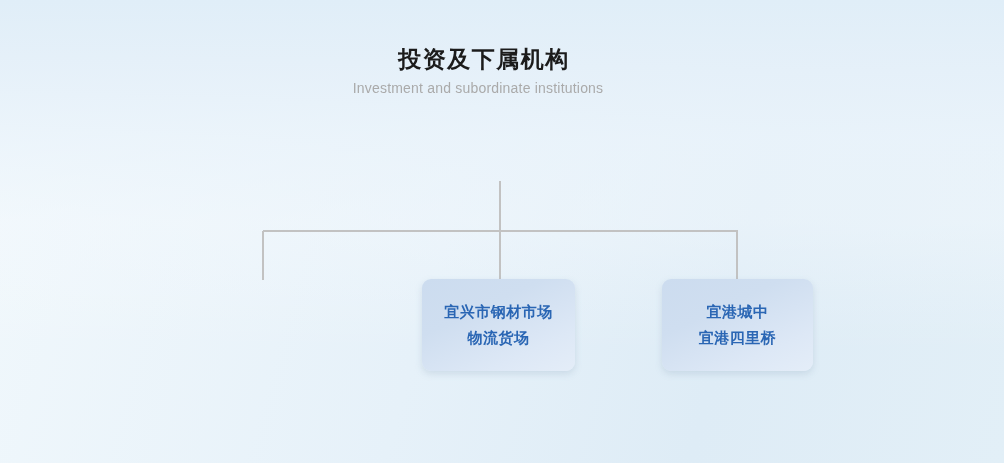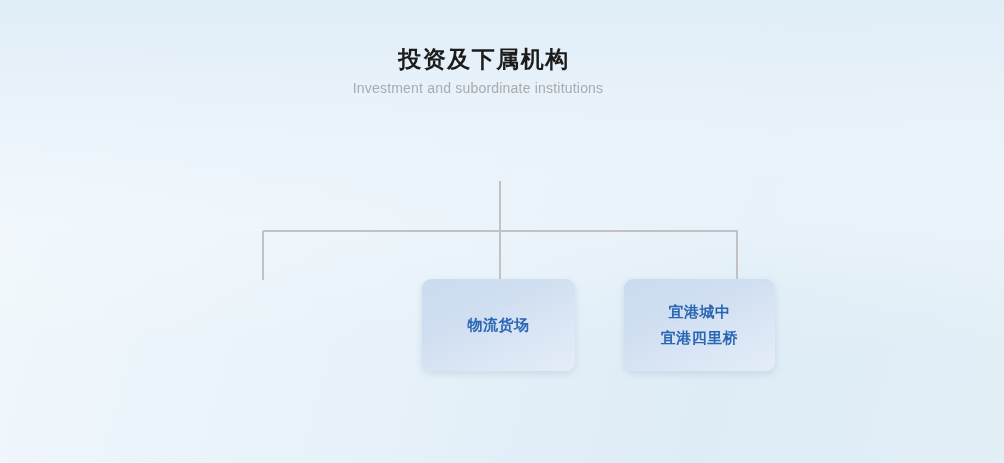--- a/index.html
+++ b/index.html
@@ -121,21 +121,21 @@
   .node-child .ln {
     color: #2a66b4;
     font-size: 15px;
     font-weight: bold;
     line-height: 26px;
     letter-spacing: 0.5px;
     white-space: nowrap;
   }
   .child-1 { left: 181px; }
   .child-2 { left: 422px; width: 153px; }
-  .child-3 { left: 624px; }
+  .child-3 { left: 662px; }
 </style>
 </head>
 <body>
 
 <div id="page">
 
   <div class="header">
     <div class="title-cn">投资及下属机构</div>
     <div class="title-en">Investment and subordinate institutions</div>
   </div>
@@ -144,20 +144,21 @@
     <div class="line line-v-root"></div>
     <div class="line line-h-bus"></div>
     <div class="line line-v-c1"></div>
     <div class="line line-v-c2"></div>
     <div class="line line-v-c3"></div>
   </div>
 
 
 
   <div class="node-child child-2">
+    <div class="ln">宜兴市钢材市场</div>
     <div class="ln">物流货场</div>
   </div>
 
   <div class="node-child child-3">
     <div class="ln">宜港城中</div>
     <div class="ln">宜港四里桥</div>
   </div>
 
 </div>
 

